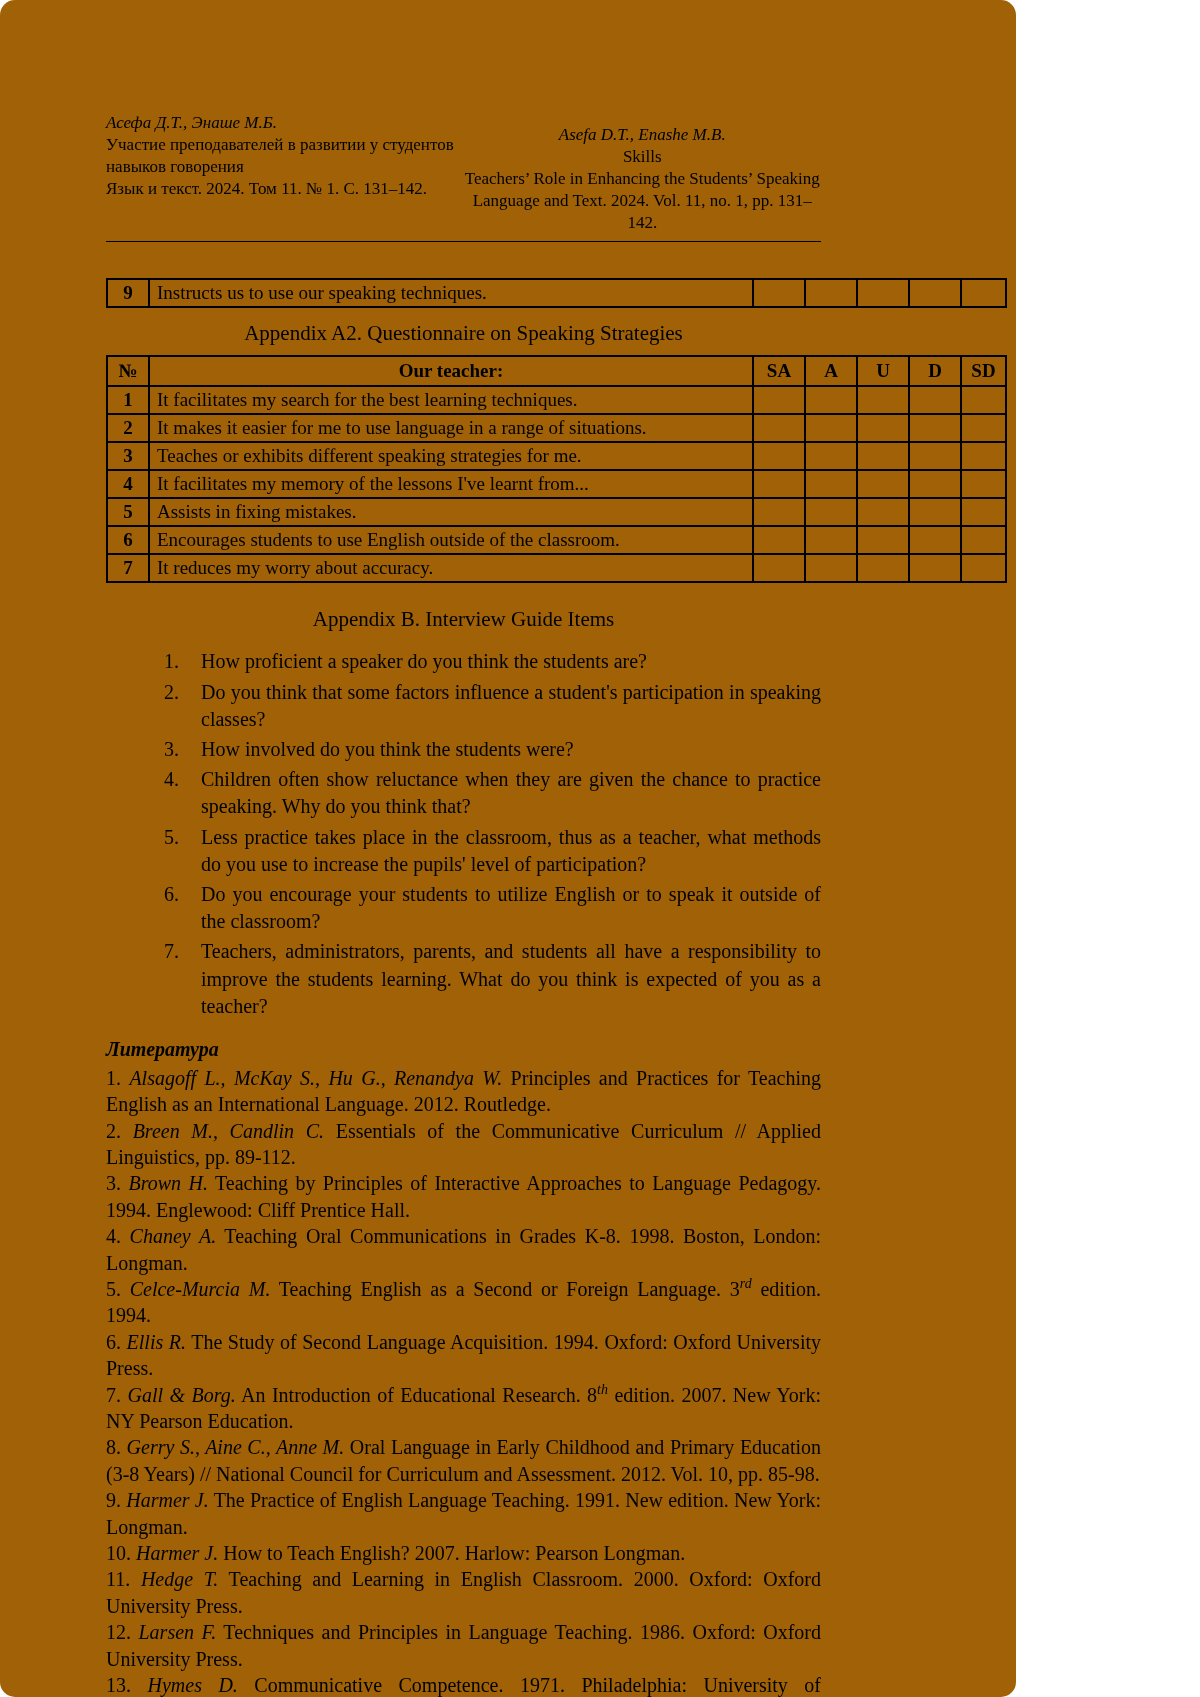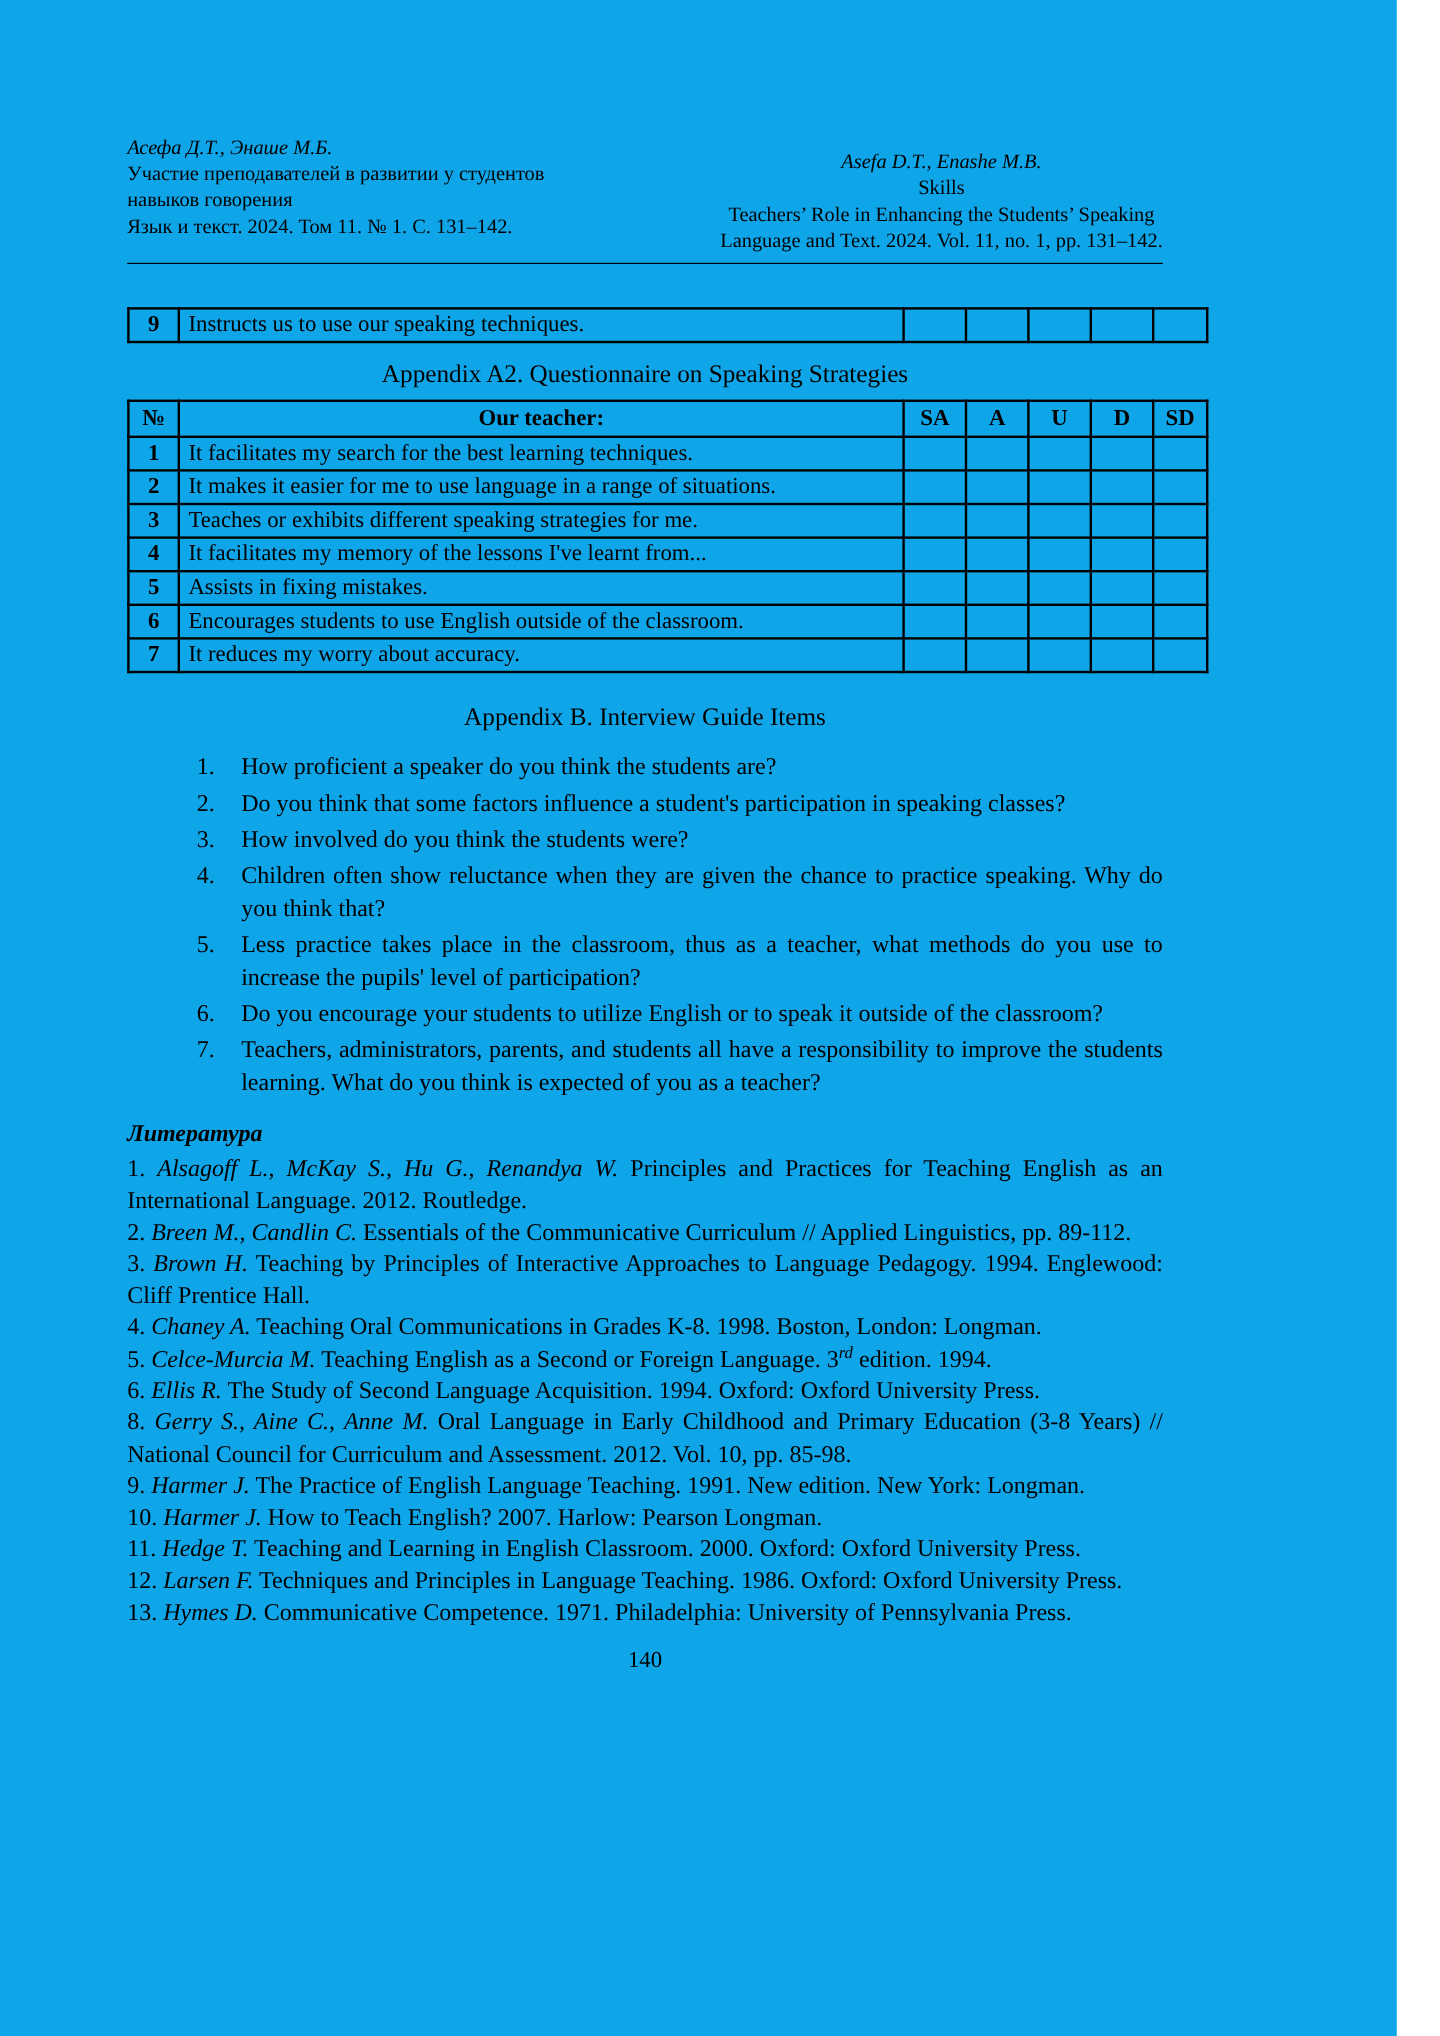--- a/index.html
+++ b/index.html
@@ -1,18 +1,18 @@
 <!DOCTYPE html>
 <html><head>
 <meta charset="utf-8">
 <style>
   * { margin: 0; padding: 0; box-sizing: border-box; }
   html, body { background: #ffffff; }
   body { font-family: "Liberation Serif", "DejaVu Serif", serif; color: #000; }
-  .page { width: 1164px; height: 1697px; background: #0ea5e9; position: relative; overflow: hidden; }
+  .page { width: 1016px; height: 1697px; background: #a16207; position: relative; overflow: hidden; border-radius: 15px; }
   .content { padding: 112px 195px 0 106px; }
 
   
   .header { display: flex; justify-content: space-between; font-size: 17px; line-height: 1.3; }
   .header-left { max-width: 50%; }
   .header-right { max-width: 50%; text-align: center; margin-top: 12px; }
   .hdr-authors { font-style: italic; }
   .header-divider { border: none; border-top: 1px solid #000; margin-top: 7px; }
 
   
@@ -214,20 +214,21 @@
     </div>
 
     <div class="ref-title">Литература</div>
 
     <p class="ref"><span>1. </span><i>Alsagoff L., McKay S., Hu G., Renandya W.</i><span> Principles and Practices for Teaching English as an International Language. 2012. Routledge.</span><sup></sup><span></span></p>
     <p class="ref"><span>2. </span><i>Breen M., Candlin C.</i><span> Essentials of the Communicative Curriculum // Applied Linguistics, pp. 89-112.</span><sup></sup><span></span></p>
     <p class="ref"><span>3. </span><i>Brown H.</i><span> Teaching by Principles of Interactive Approaches to Language Pedagogy. 1994. Englewood: Cliff Prentice Hall.</span><sup></sup><span></span></p>
     <p class="ref"><span>4. </span><i>Chaney A.</i><span> Teaching Oral Communications in Grades K-8. 1998. Boston, London: Longman.</span><sup></sup><span></span></p>
     <p class="ref"><span>5. </span><i>Celce-Murcia M.</i><span> Teaching English as a Second or Foreign Language. 3</span><sup>rd</sup><span> edition. 1994.</span></p>
     <p class="ref"><span>6. </span><i>Ellis R.</i><span> The Study of Second Language Acquisition. 1994. Oxford: Oxford University Press.</span><sup></sup><span></span></p>
+    <p class="ref"><span>7. </span><i>Gall &amp; Borg.</i><span> An Introduction of Educational Research. 8</span><sup>th</sup><span> edition. 2007. New York: NY Pearson Education.</span></p>
     <p class="ref"><span>8. </span><i>Gerry S., Aine C., Anne M.</i><span> Oral Language in Early Childhood and Primary Education (3-8 Years) // National Council for Curriculum and Assessment. 2012. Vol. 10, pp. 85-98.</span><sup></sup><span></span></p>
     <p class="ref"><span>9. </span><i>Harmer J.</i><span> The Practice of English Language Teaching. 1991. New edition. New York: Longman.</span><sup></sup><span></span></p>
     <p class="ref"><span>10. </span><i>Harmer J.</i><span> How to Teach English? 2007. Harlow: Pearson Longman.</span><sup></sup><span></span></p>
     <p class="ref"><span>11. </span><i>Hedge T.</i><span> Teaching and Learning in English Classroom. 2000. Oxford: Oxford University Press.</span><sup></sup><span></span></p>
     <p class="ref"><span>12. </span><i>Larsen F.</i><span> Techniques and Principles in Language Teaching. 1986. Oxford: Oxford University Press.</span><sup></sup><span></span></p>
     <p class="ref"><span>13. </span><i>Hymes D.</i><span> Communicative Competence. 1971. Philadelphia: University of Pennsylvania Press.</span><sup></sup><span></span></p>
 
     <div class="page-footer">140</div>
 
   </div>

